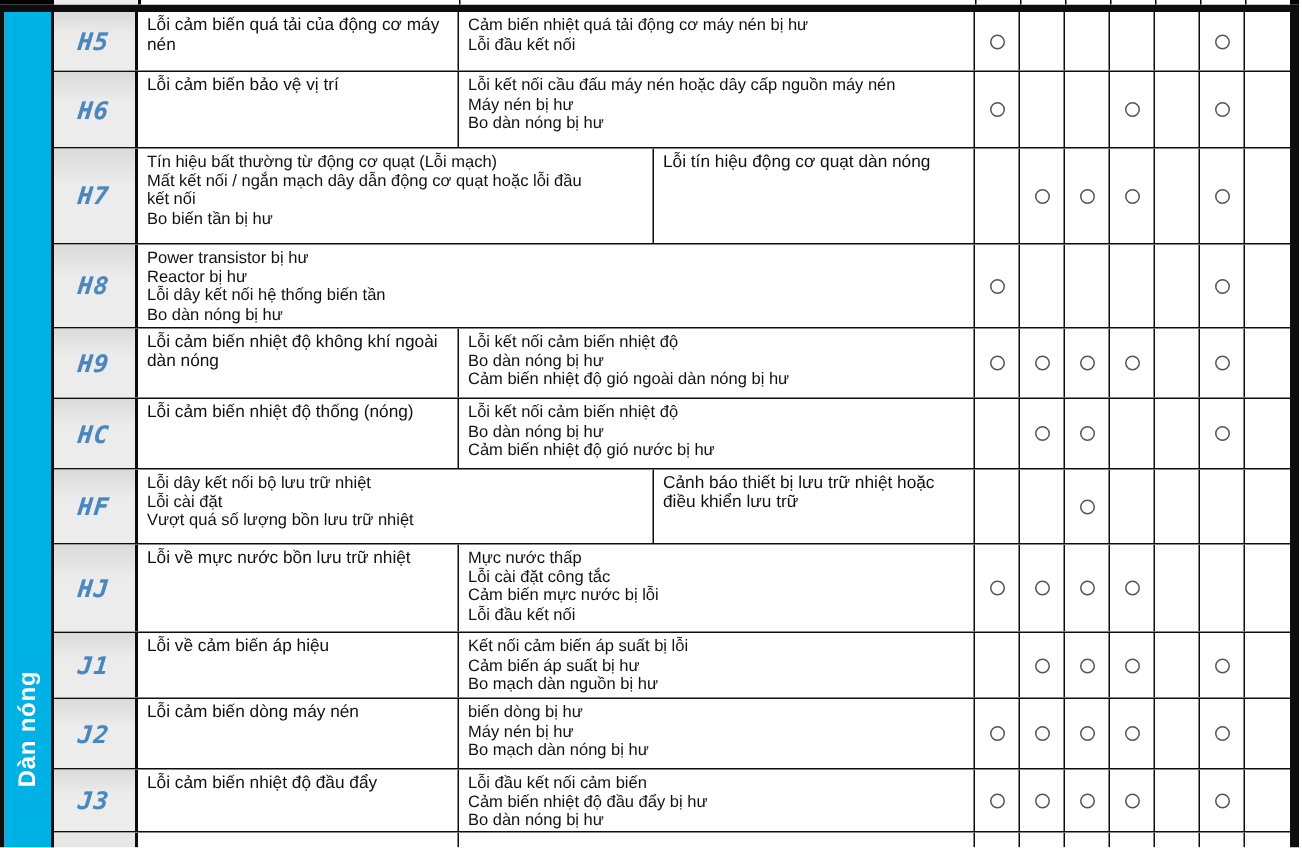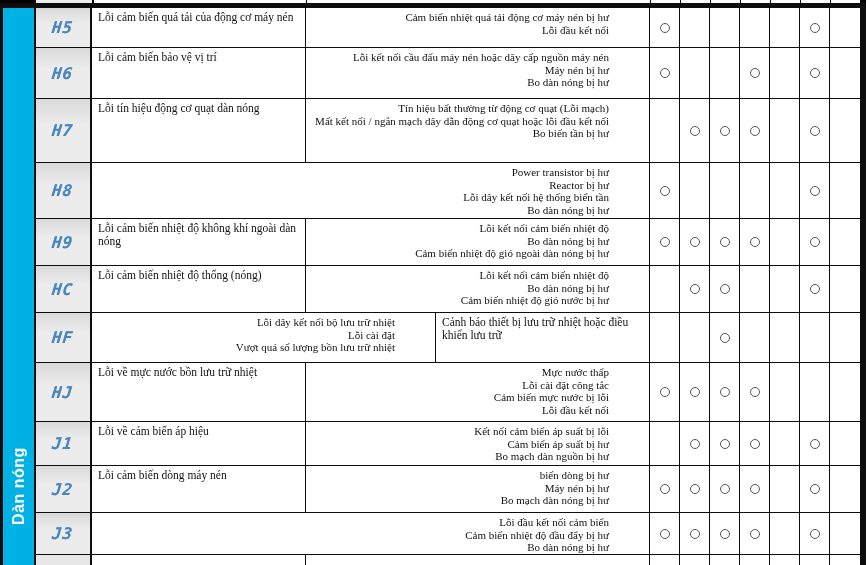--- a/index.html
+++ b/index.html
@@ -30,22 +30,22 @@
   .row{display:flex; box-sizing:border-box; border-bottom:1px solid #0d0d0d; overflow:hidden;}
 
   .cell{box-sizing:border-box; overflow:hidden;}
   .code-cell{width:56px; flex:none; border-right:2px solid #0d0d0d;
              background:linear-gradient(180deg,#dadada,#ececec 40%);
              display:flex; align-items:center; justify-content:center;}
   .code{font-family:"DejaVu Sans Mono", monospace; font-style:italic; font-weight:bold;
         font-size:16px; color:#4b86bc; transform:skewX(-6deg); letter-spacing:1px;
         text-shadow:0 0 0.5px #7fb0d8;}
   .desc-cell{width:214px; flex:none; border-right:1px solid #0d0d0d; padding:3px 5px 0 6px;}
-  .cause-cell{flex:1; border-right:1px solid #0d0d0d; padding:3px 40px 0 6px;text-align:right;}
-  .celltext{font-size:11px; line-height:12.5px; color:#111; white-space:pre-line; display:block;font-family:Liberation Serif, serif;}
+  .cause-cell{flex:1; border-right:1px solid #0d0d0d; padding:3px 40px 0 6px;}
+  .celltext{font-size:11px; line-height:12.5px; color:#111; white-space:pre-line; display:block;}
   .desc-cell .celltext{font-size:11.5px; line-height:13px;}
 
   .mark-cell{width:30px; flex:none; box-sizing:border-box; border-right:1px solid #0d0d0d;
              display:flex; align-items:center; justify-content:center;}
   .mark-cell:last-child{border-right:none;}
   .circle{width:8px; height:8px; border:1.2px solid #555; border-radius:50%; display:block;}
 
   .partial-row{height:10px; border-bottom:none;}
   .partial-row .code-cell{background:#e7e7e7;}
 </style>
@@ -123,27 +123,27 @@
           <div class="mark-cell"></div>
           <div class="mark-cell">
             <span class="circle"></span>
           </div>
           <div class="mark-cell"></div>
         </div>
         <div class="row" style="height: 64px;">
     <div class="cell code-cell">
       <span class="code">H7</span>
     </div>
-    <div class="cell desc-cell">
-      <span class="celltext">Lỗi tín hiệu động cơ quạt dàn nóng</span>
-    </div>
     <div class="cell cause-cell">
       <span class="celltext">Tín hiệu bất thường từ động cơ quạt (Lỗi mạch)
 Mất kết nối / ngắn mạch dây dẫn động cơ quạt hoặc lỗi đầu kết nối
 Bo biến tần bị hư</span>
+    </div>
+    <div class="cell desc-cell">
+      <span class="celltext">Lỗi tín hiệu động cơ quạt dàn nóng</span>
     </div>
   <div class="mark-cell"></div>
           <div class="mark-cell">
             <span class="circle"></span>
           </div>
           <div class="mark-cell">
             <span class="circle"></span>
           </div>
           <div class="mark-cell">
             <span class="circle"></span>
@@ -338,20 +338,23 @@
           <div class="mark-cell"></div>
           <div class="mark-cell">
             <span class="circle"></span>
           </div>
           <div class="mark-cell"></div>
         </div>
         <div class="row" style="height: 42px;">
     <div class="cell code-cell">
       <span class="code">J3</span>
     </div>
+    <div class="cell desc-cell">
+      <span class="celltext">Lỗi cảm biến nhiệt độ đầu đẩy</span>
+    </div>
     <div class="cell cause-cell">
       <span class="celltext">Lỗi đầu kết nối cảm biến
 Cảm biến nhiệt độ đầu đẩy bị hư
 Bo dàn nóng bị hư</span>
     </div>
   <div class="mark-cell">
             <span class="circle"></span>
           </div>
           <div class="mark-cell">
             <span class="circle"></span>

